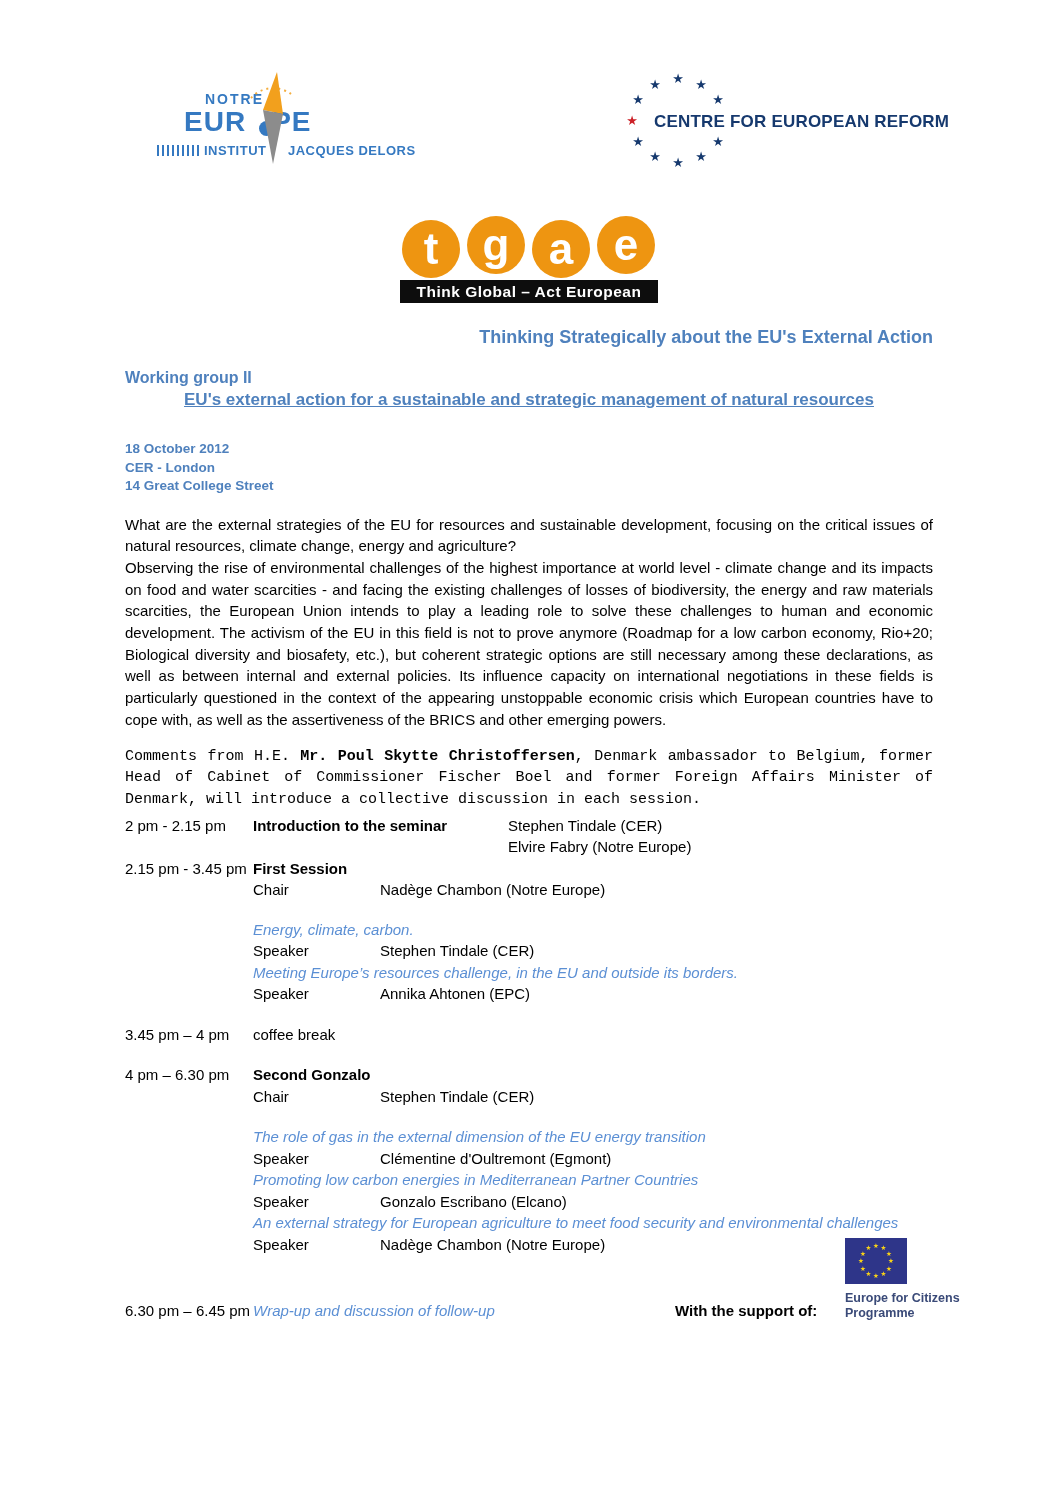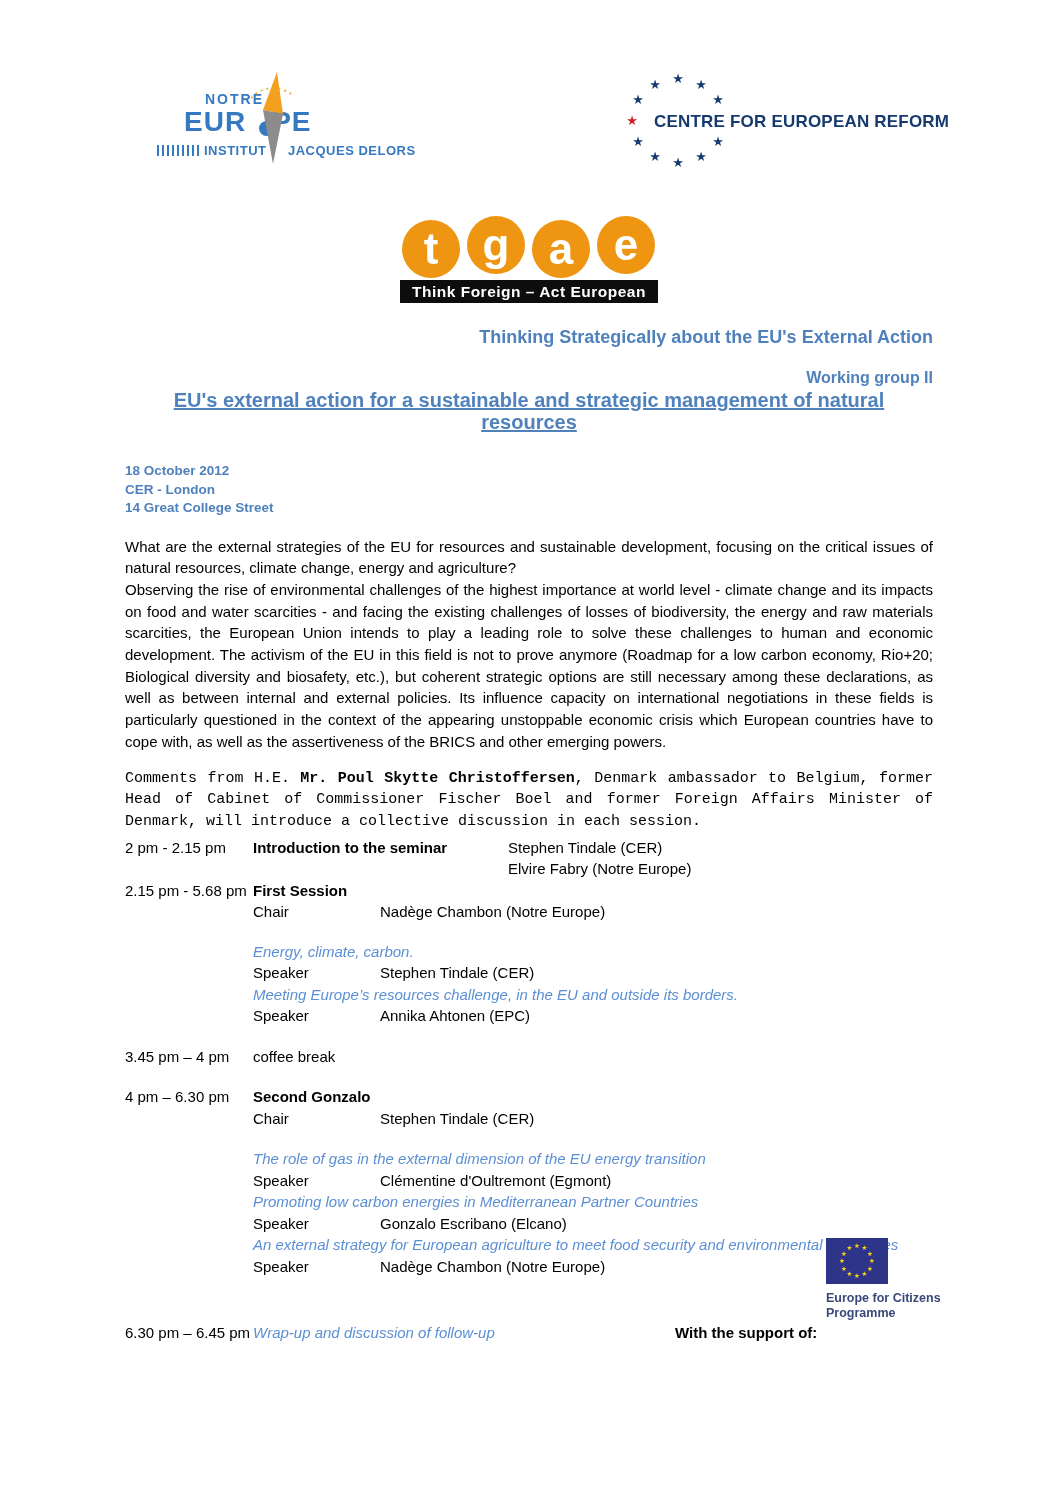--- a/index.html
+++ b/index.html
@@ -44,23 +44,23 @@
                  color:#fff; font-weight:bold; font-size:44px; line-height:58px; text-align:center; }
   .tgae-circle.up { transform:translateY(-2px); }
   .tgae-circle.dn { transform:translateY(2px); }
   .tgae-bar { margin-top:2px; height:23px; background:#0d0d0d; color:#fff; font-weight:bold;
               font-size:15.5px; line-height:23px; text-align:center; letter-spacing:0.5px; }
 
   
   .content { position:absolute; left:125px; top:0; width:808px; }
   .doc-title { margin-top:327px; text-align:right; font-size:18px; font-weight:bold;
                line-height:20px; color:var(--accent-blue,#4f81bd); }
-  .wg { margin-top:21px; text-align:right; font-size:16px; font-weight:bold; line-height:20px;
+  .wg { margin-top:21px; text-align:left; font-size:16px; font-weight:bold; line-height:20px;
         color:var(--accent-blue,#4f81bd); }
-  .sub2 { margin-top:1px; text-align:center; font-size:20px; font-weight:bold; line-height:22px;
+  .sub2 { margin-top:1px; text-align:center; font-size:17px; font-weight:bold; line-height:22px;
           text-decoration:underline; color:var(--accent-blue,#4f81bd); }
   .when { margin-top:29px; text-align:left; font-size:13.5px; font-weight:bold; line-height:18.5px;
           color:var(--accent-blue,#4f81bd); }
   .para { margin-top:18px; font-size:15px; line-height:21.7px; text-align:justify; }
   .para p { margin:0; }
   .comments { margin-top:15px; font-size:15px; line-height:21.7px; text-align:justify;font-family:Liberation Mono, monospace; }
   .comments .b { font-weight:bold; }
 
   
   .agenda { margin-top:4px; font-size:15px; }
@@ -69,21 +69,21 @@
   .l  { width:127px; flex:none; }
   .lw { width:255px; flex:none; }
   .b  { font-weight:bold; }
   .it { font-style:italic; color:var(--session-blue,#5b8fd4); }
   .gap18 { margin-top:18px; }
   .gap19 { margin-top:19px; }
   .gap45 { margin-top:45px; }
   .support { position:absolute; left:550px; top:0; color:#000; font-weight:600; font-style:normal; }
 
   
-  .eu-badge { position:absolute; left:826px; top:1238px; width:120px; }
+  .eu-badge { position:absolute; left:845px; top:1238px; width:120px; }
   .eu-flag { position:relative; width:62px; height:46px; background:var(--eu-flag-blue,#2e3589); }
   .eu-flag span { position:absolute; font-size:6.5px; color:var(--eu-star-yellow,#f7d117);
                   transform:translate(-50%,-50%); }
   .eu-caption { margin-top:7px; font-size:12.5px; line-height:14.5px; font-weight:600;
                 color:var(--caption-navy,#3a4a78); }
 </style>
 </head>
 <body>
 
 <div class="page">
@@ -127,21 +127,21 @@
       <div class="tgae-tile">
           <div class="tgae-circle up">g</div>
         </div>
       <div class="tgae-tile">
           <div class="tgae-circle dn">a</div>
         </div>
       <div class="tgae-tile">
           <div class="tgae-circle up">e</div>
         </div>
     </div>
-    <div class="tgae-bar">Think Foreign – Act European</div>
+    <div class="tgae-bar">Think Global – Act European</div>
   </div>
 
   <div class="content">
     <div class="doc-title">Thinking Strategically about the EU's External Action</div>
     <div class="wg">Working group II</div>
     <div class="sub2">EU's external action for a sustainable and strategic management of natural resources</div>
     <div class="when">
       <div>18 October 2012</div>
       <div>CER - London</div>
       <div>14 Great College Street</div>
@@ -160,21 +160,21 @@
         <span class="t">2 pm - 2.15 pm</span>
         <span class="lw b">Introduction to the seminar</span>
         <span>Stephen Tindale (CER)</span>
       </div>
       <div class="row">
         <span class="t"></span>
         <span class="lw"></span>
         <span>Elvire Fabry (Notre Europe)</span>
       </div>
       <div class="row">
-        <span class="t">2.15 pm - 5.68 pm</span>
+        <span class="t">2.15 pm - 3.45 pm</span>
         <span class="b">First Session</span>
       </div>
       <div class="row">
         <span class="t"></span>
         <span class="l">Chair</span>
         <span>Nadège Chambon (Notre Europe)</span>
       </div>
 
       <div class="row gap18">
         <span class="t"></span>

